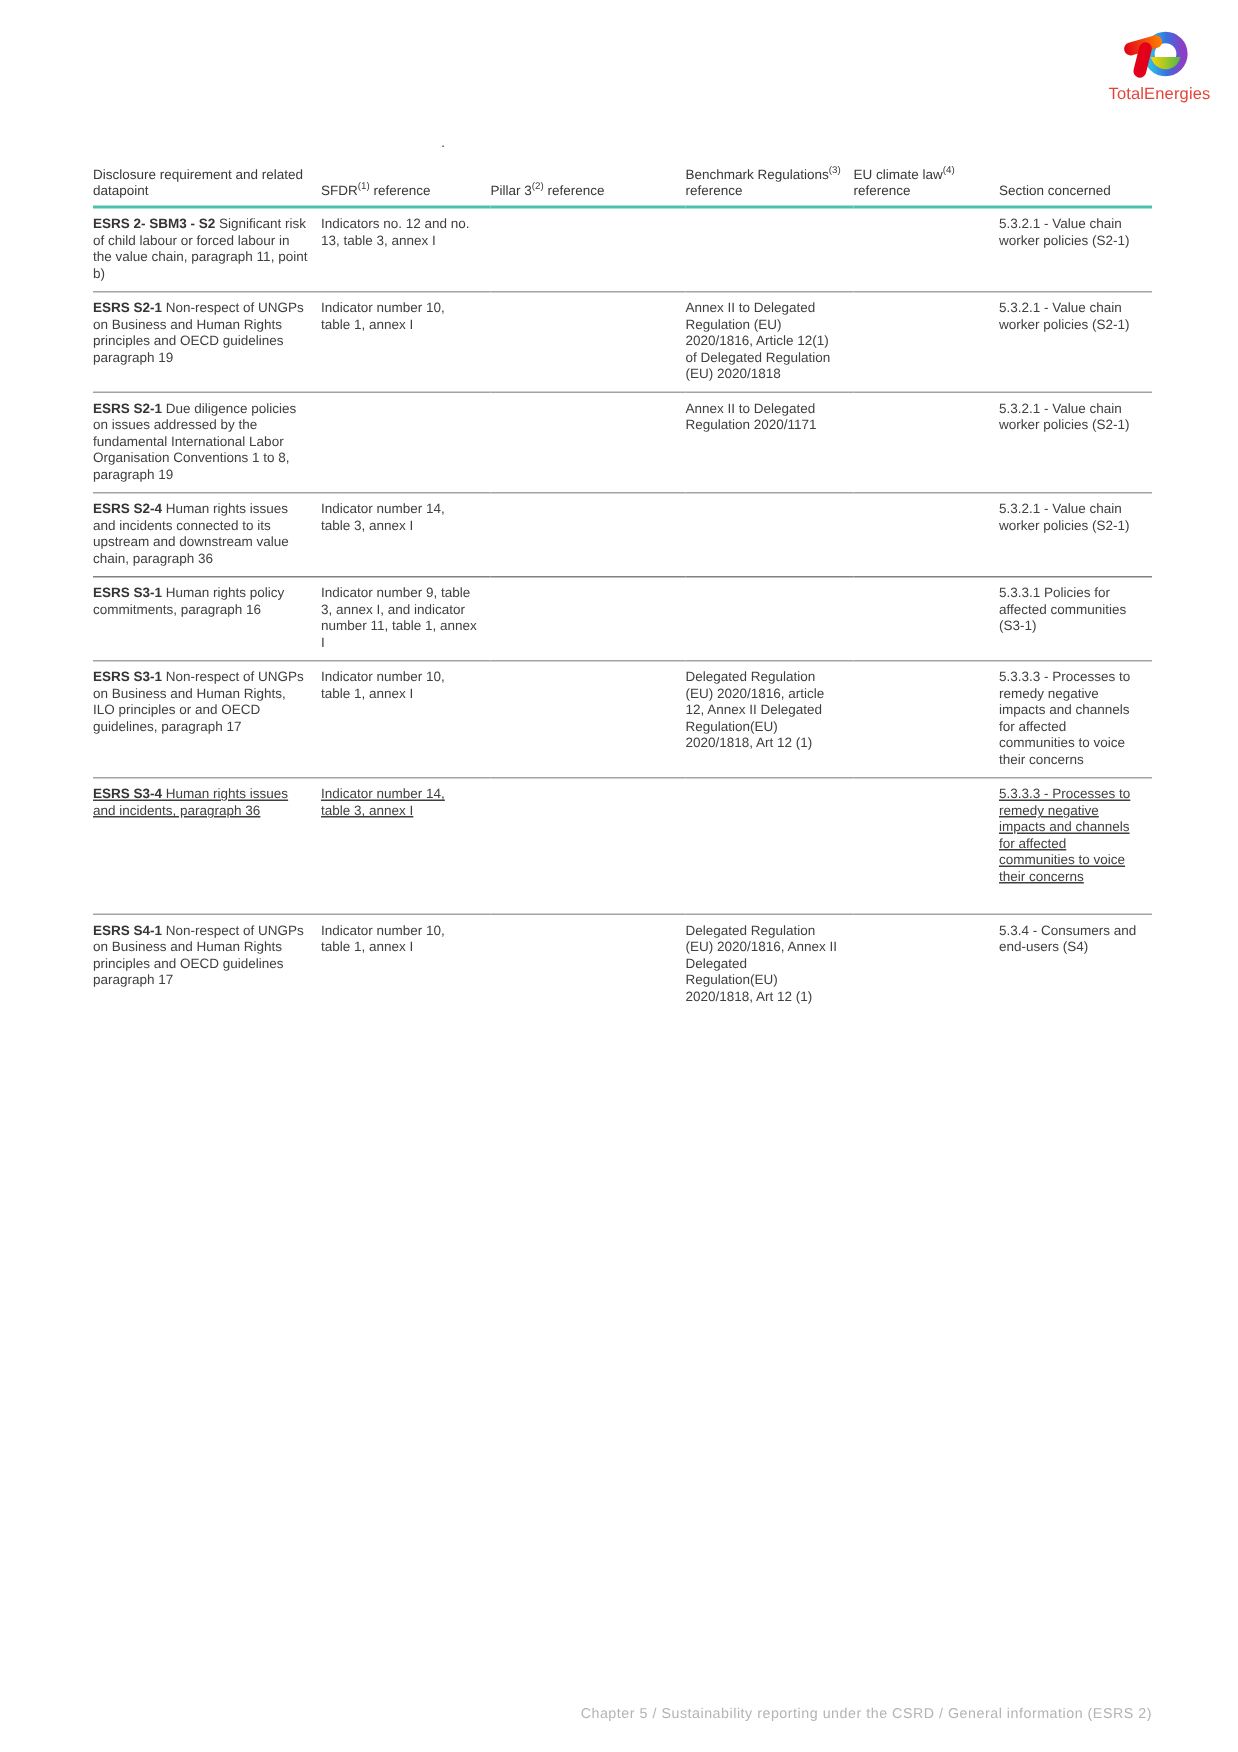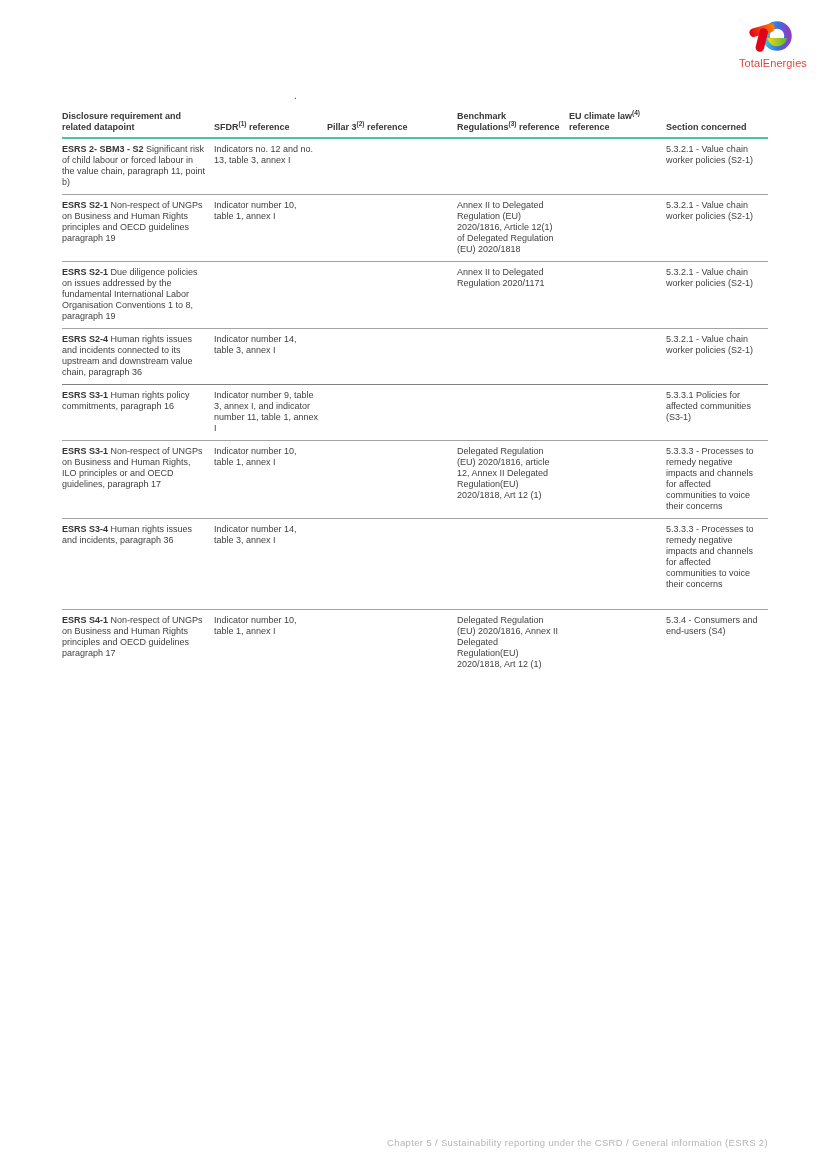--- a/index.html
+++ b/index.html
@@ -20,33 +20,33 @@
   
   .stray-dot{position:absolute;left:294px;top:90px;font-size:10px;color:#4a4a4a;}
 
   
   table.map{
     position:absolute;left:62px;top:95px;width:706px;
     border-collapse:collapse;table-layout:fixed;
   }
   th{
     vertical-align:bottom;text-align:left;
-    font-size:9px;line-height:11px;font-weight:bold;color:#383838;
+    font-size:9px;line-height:11px;font-weight:normal;color:#383838;
     padding:0 8px 4px 0;height:38px;
     border-bottom:2.5px solid var(--accent-teal,#4cc1ae);
   }
   th sup{font-size:6.5px;line-height:0;}
   td{
     vertical-align:top;font-size:9px;line-height:11px;color:#3f3f3f;
     padding:5px 9px 6px 0;
   }
   tbody tr td{border-top:1px solid #a3a3a3;}
   tbody tr:first-child td{border-top:none;}
   tbody tr.heavy-top td{border-top:1.8px solid #828282;}
-  tbody tr.gap-after td{padding-bottom:19px;}
+  tbody tr.gap-after td{padding-bottom:19px;text-decoration:underline;}
   td b{font-weight:bold;color:#353535;}
 
   
   .footer{
     position:absolute;right:57px;top:1137px;
     font-size:9.5px;letter-spacing:.35px;color:var(--footer-gray,#b4b4b7);
     white-space:nowrap;
   }
 </style>
 </head>

